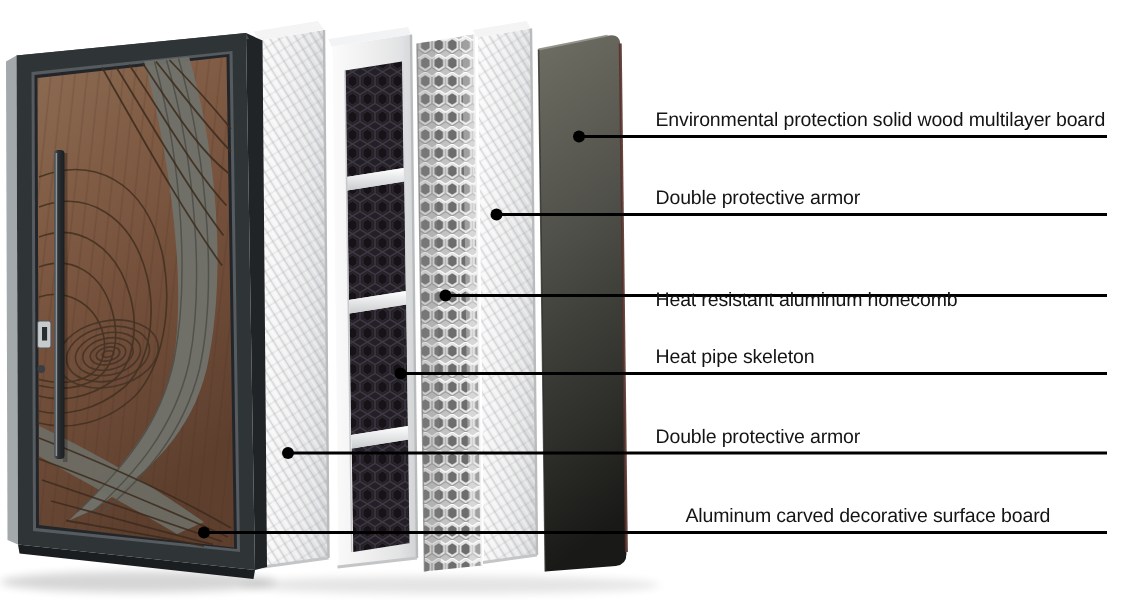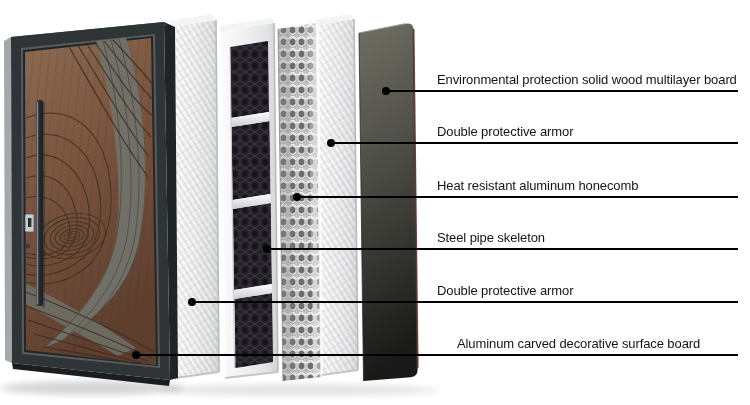--- a/index.html
+++ b/index.html
@@ -224,27 +224,27 @@
 
     <div>
       <span class="callout-dot" style="left:327px;top:139px"></span>
       <div class="callout-line" style="left:331px;top:142px;width:407px"></div>
       <div class="callout-label" style="left:437px;top:124px">Double protective armor</div>
     </div>
 
     <div>
       <span class="callout-dot" style="left:293px;top:193px"></span>
       <div class="callout-line" style="left:297px;top:196px;width:441px"></div>
-      <div class="callout-label" style="left:437px;top:178px">Heat resistant aluminum honecomb</div>
+      <div class="callout-label" style="left:437px;top:192px">Heat resistant aluminum honecomb</div>
     </div>
 
     <div>
       <span class="callout-dot" style="left:263px;top:245px"></span>
       <div class="callout-line" style="left:267px;top:248px;width:471px"></div>
-      <div class="callout-label" style="left:437px;top:230px">Steel pipe skeleton</div>
+      <div class="callout-label" style="left:437px;top:230px">Heat pipe skeleton</div>
     </div>
 
     <div>
       <span class="callout-dot" style="left:188px;top:298px"></span>
       <div class="callout-line" style="left:192px;top:301px;width:546px"></div>
       <div class="callout-label" style="left:437px;top:283px">Double protective armor</div>
     </div>
 
     <div>
       <span class="callout-dot" style="left:132px;top:351px"></span>

